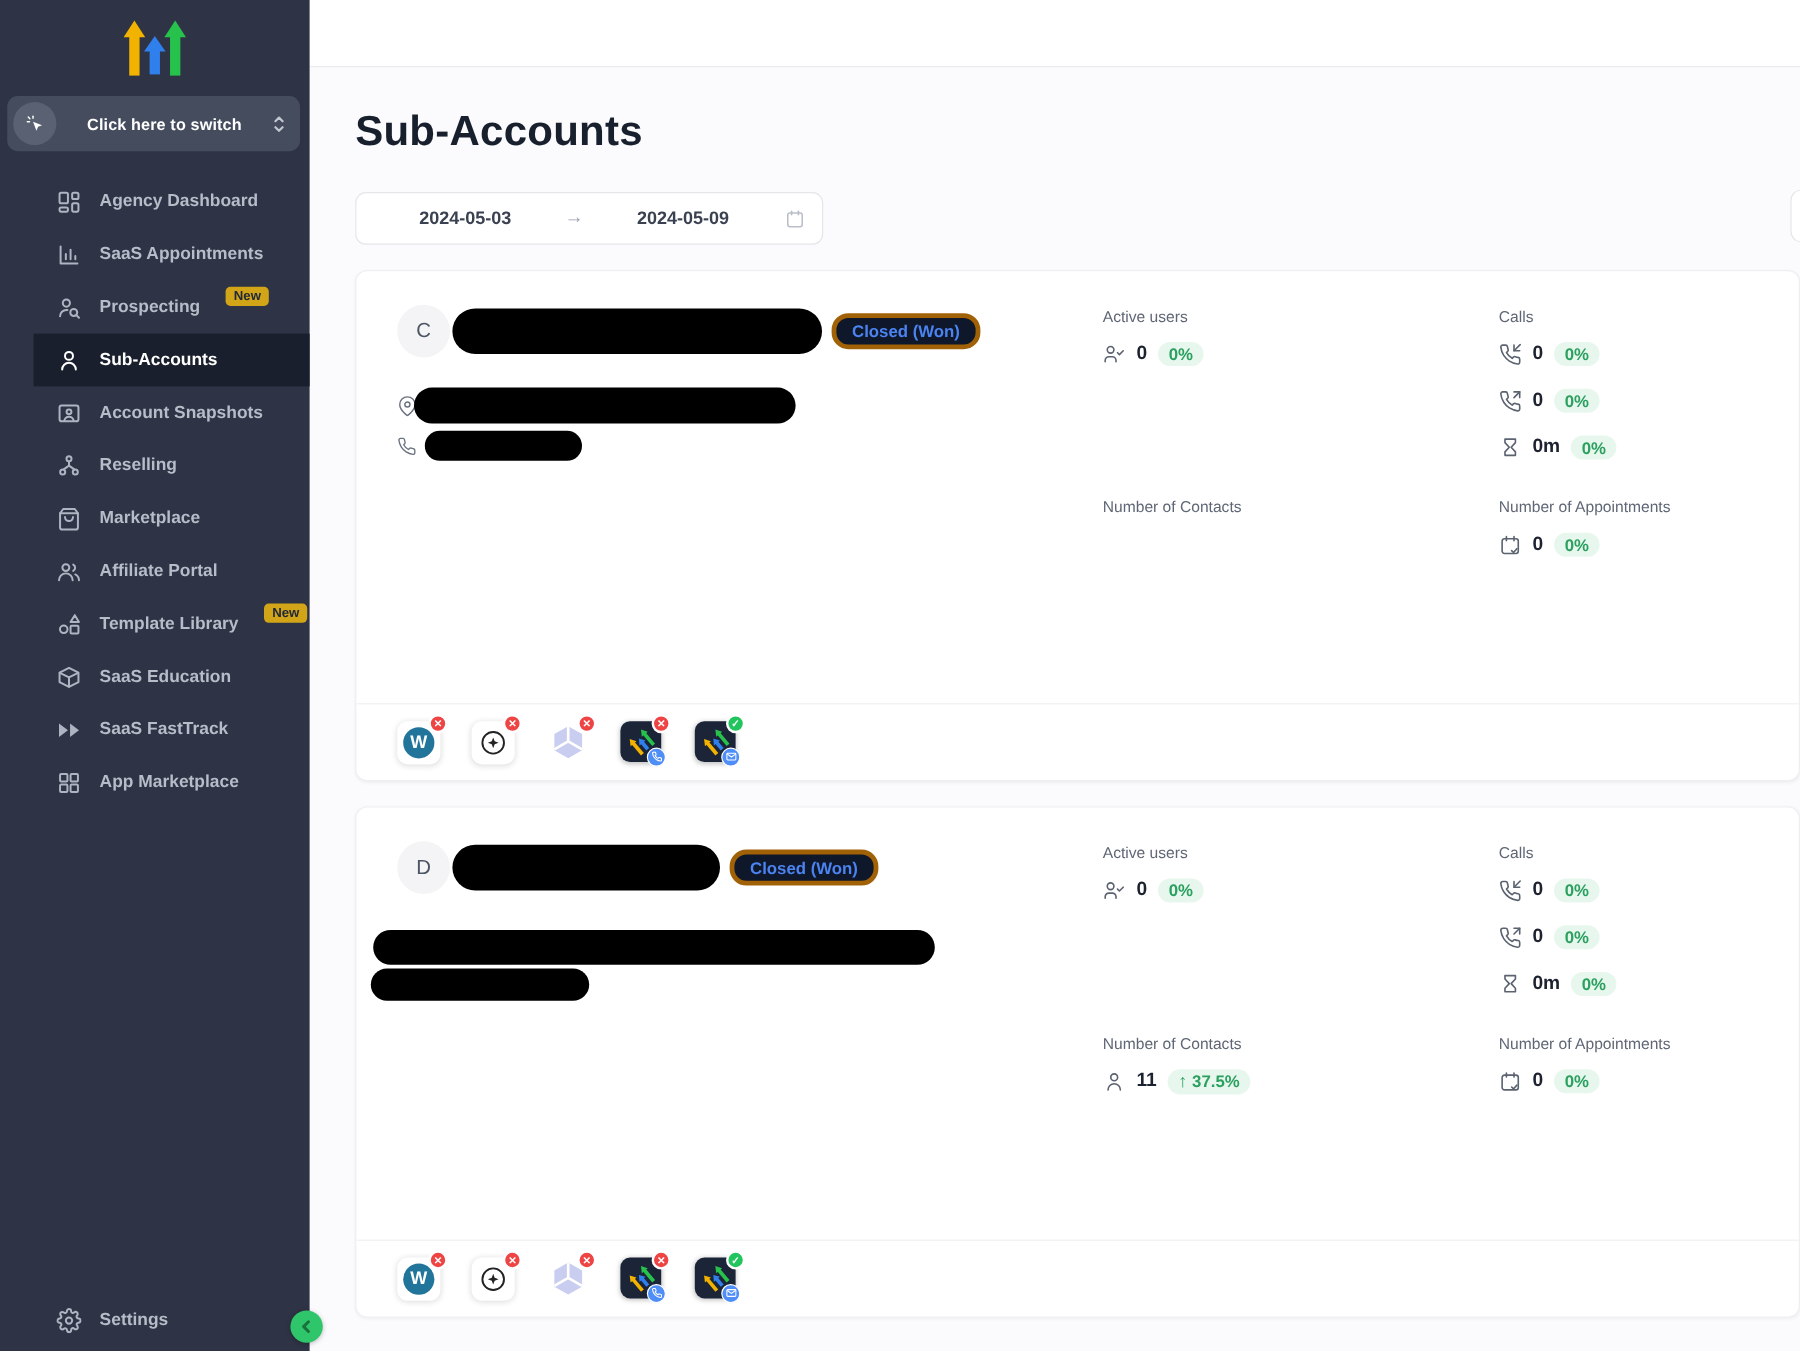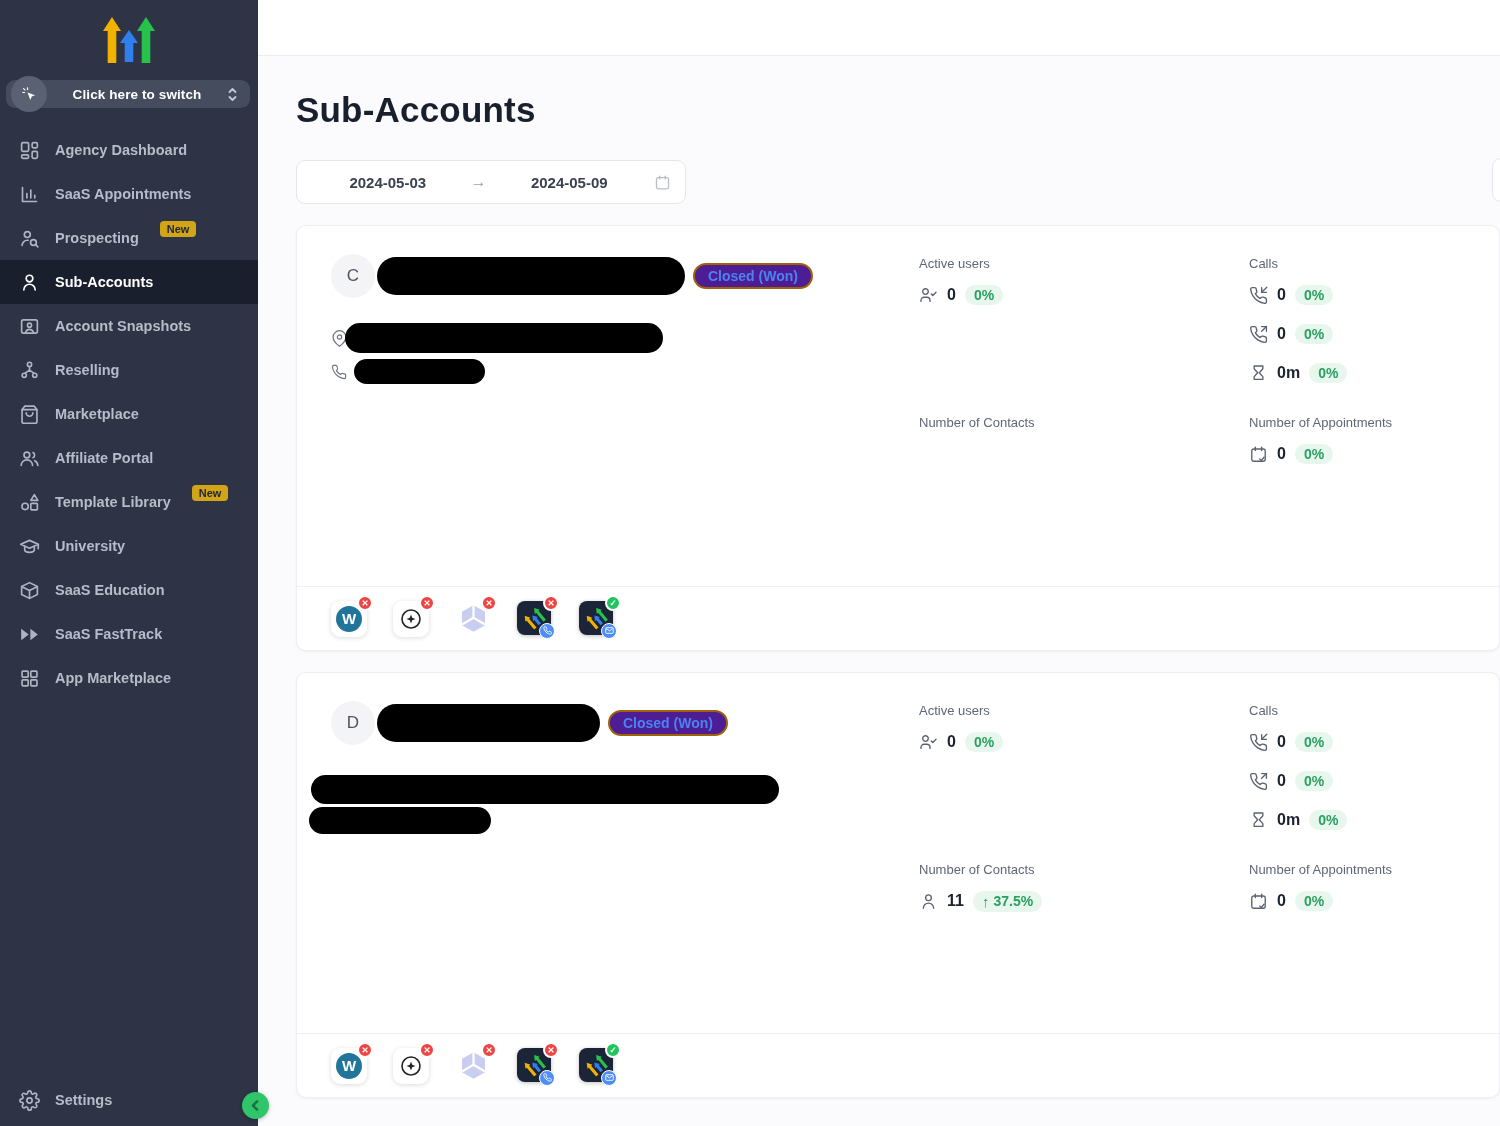--- a/index.html
+++ b/index.html
@@ -2,26 +2,26 @@
 <html><head>
 <meta charset="utf-8">
 <style>
   * { margin:0; padding:0; box-sizing:border-box; }
   html,body { width:1500px; height:1126px; overflow:hidden; font-family:"Liberation Sans", sans-serif; background:#fbfafc; }
   .app { display:flex; width:1500px; height:1126px; }
 
   
   .sidebar { position:relative; width:258px; flex-shrink:0; background:#2e3445; display:flex; flex-direction:column; color:#b6bcc8; }
   .logo { height:72px; display:flex; align-items:center; justify-content:center; padding-top:6px; }
-  .switch-btn { margin:8px 8px 0 6px; height:28px; background:#454c5e; border-radius:9px; display:flex; align-items:center; padding:0 12px 0 5px; cursor:pointer; }
+  .switch-btn { margin:8px 8px 0 6px; height:46px; background:#454c5e; border-radius:9px; display:flex; align-items:center; padding:0 12px 0 5px; cursor:pointer; }
   .switch-icon-circle { width:36px; height:36px; border-radius:50%; background:#5a6172; display:flex; align-items:center; justify-content:center; flex-shrink:0; }
   .switch-label { flex:1; text-align:center; color:#fff; font-size:13.5px; font-weight:bold; letter-spacing:.1px; }
   .switch-chevrons { display:flex; align-items:center; }
 
-  .nav { margin-top:20px; display:flex; flex-direction:column; flex:1; }
+  .nav { margin-top:20px; display:flex; flex-direction:column; flex:1;padding-left:28px; }
   .nav-item { height:44px; display:flex; align-items:center; gap:15px; padding-left:19px; cursor:pointer; position:relative; }
   .nav-item .nicon { width:21px; height:21px; display:flex; align-items:center; justify-content:center; flex-shrink:0; }
   .nicon svg { stroke:#aeb4c1; fill:none; stroke-width:1.9; stroke-linecap:round; stroke-linejoin:round; }
   .nav-label { font-size:14.5px; font-weight:bold; color:#b6bcc8; white-space:nowrap; }
   .nav-item.selected { background:#1a1f2d; }
   .nav-item.selected .nav-label { color:#ffffff; }
   .nav-item.selected .nicon svg { stroke:#ffffff; }
   .new-badge { background:#d1a517; color:#21283a; font-size:11px; font-weight:bold; padding:2px 7px; border-radius:4px; margin-left:6px; transform:translateY(-9px); }
 
   .settings-item { margin-top:auto; margin-bottom:4px; }
@@ -42,21 +42,21 @@
 
   
   .account-card { margin-top:21px; width:1204px; background:#ffffff; border:1px solid #efeef2; border-radius:10px; box-shadow:0 1px 3px rgba(16,24,40,.05); overflow:hidden; cursor:pointer; }
   .card-body { display:flex; padding:28px 34px 0 34px; min-height:360px; }
   .card-left { width:588px; flex-shrink:0; }
   .head-row { display:flex; align-items:center; }
   .avatar { width:44px; height:44px; border-radius:50%; background:#f4f4f6; color:#4b5563; font-size:17px; display:flex; align-items:center; justify-content:center; flex-shrink:0; }
   .redact { background:#000; border-radius:19px; }
   .name-redact { width:308px; height:38px; margin-left:2px; }
   .card2 .name-redact { width:223px; }
-  .status-pill { margin-left:8px; background:#4c1d95; border:2px solid #a16207; color:#4b83f0; font-size:14px; font-weight:bold; padding:3px 13px; border-radius:14px; white-space:nowrap; }
+  .status-pill { margin-left:8px; background:#0f172a; border:4px solid #a16207; color:#4b83f0; font-size:14px; font-weight:bold; padding:3px 13px; border-radius:14px; white-space:nowrap; }
   .info-row { display:flex; align-items:center; margin-top:25px; }
   .info-row.phone-row { margin-top:6px; }
   .info-icon { width:20px; display:flex; flex-shrink:0; }
   .addr-redact { width:318px; height:30px; margin-left:-6px; }
   .phone-redact { width:131px; height:25px; margin-left:3px; }
   .wide-redact { width:468px; height:29px; margin-left:-20px; margin-top:30px; }
   .short-redact { width:182px; height:27px; margin-left:-22px; margin-top:3px; }
 
   .card-stats { flex:1; display:grid; grid-template-columns:330px auto; grid-row-gap:15px; align-content:start; padding-top:2px; }
   .stat-label { font-size:13px; color:#5f6675; margin-bottom:12px; }
@@ -215,30 +215,20 @@
               <circle cx="7" cy="16.5" r="3.6"></circle>
               <rect x="13.5" y="13" width="7.5" height="7.5" rx="1"></rect>
             </svg>
           </span>
         <span class="nav-label">Template Library</span>
         <span class="new-badge">New</span>
       </div>
       <div class="nav-item">
         <span class="nicon">
             <svg viewBox="0 0 24 24" width="21" height="21">
-              <path d="M2 9.5L12 5l10 4.5-10 4.5z"></path>
-              <path d="M6.5 11.8v4c0 1.6 2.5 2.9 5.5 2.9s5.5-1.3 5.5-2.9v-4"></path>
-              <line x1="22" y1="9.5" x2="22" y2="14.5"></line>
-            </svg>
-          </span>
-        <span class="nav-label">University</span>
-      </div>
-      <div class="nav-item">
-        <span class="nicon">
-            <svg viewBox="0 0 24 24" width="21" height="21">
               <path d="M21 16.5v-9L12 3 3 7.5v9L12 21z"></path>
               <polyline points="3.3 7.6 12 12 20.7 7.6"></polyline>
               <line x1="12" y1="21" x2="12" y2="12"></line>
             </svg>
           </span>
         <span class="nav-label">SaaS Education</span>
       </div>
       <div class="nav-item">
         <span class="nicon">
             <svg viewBox="0 0 24 24" width="21" height="21">

